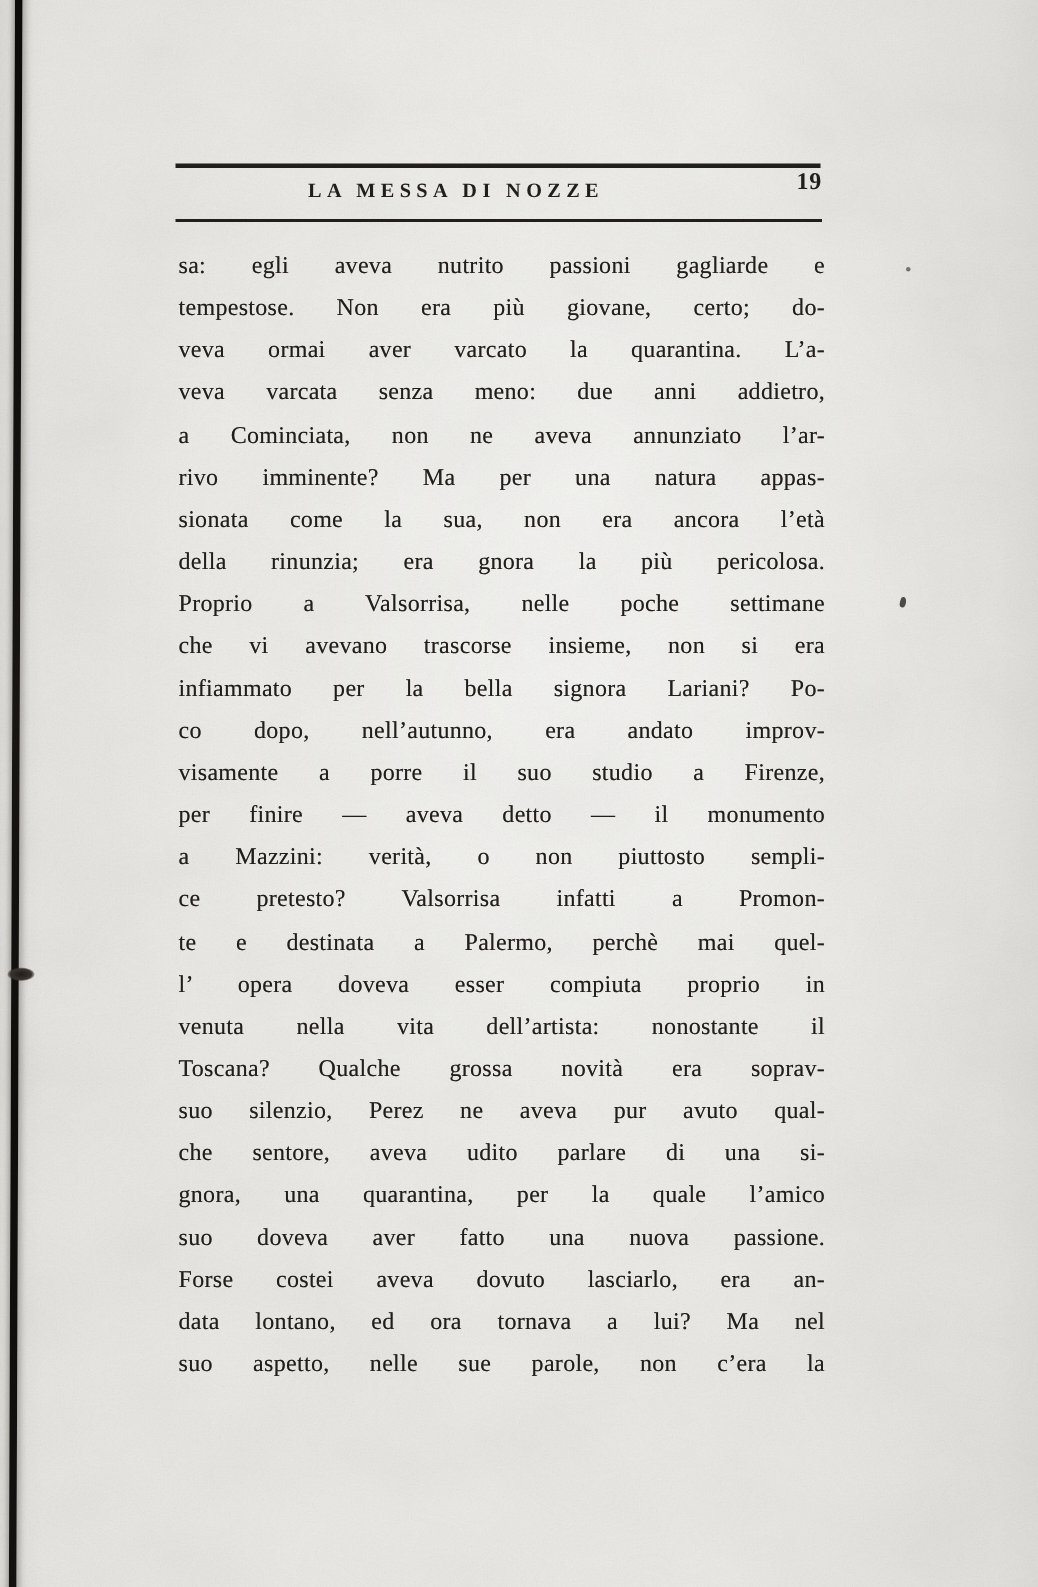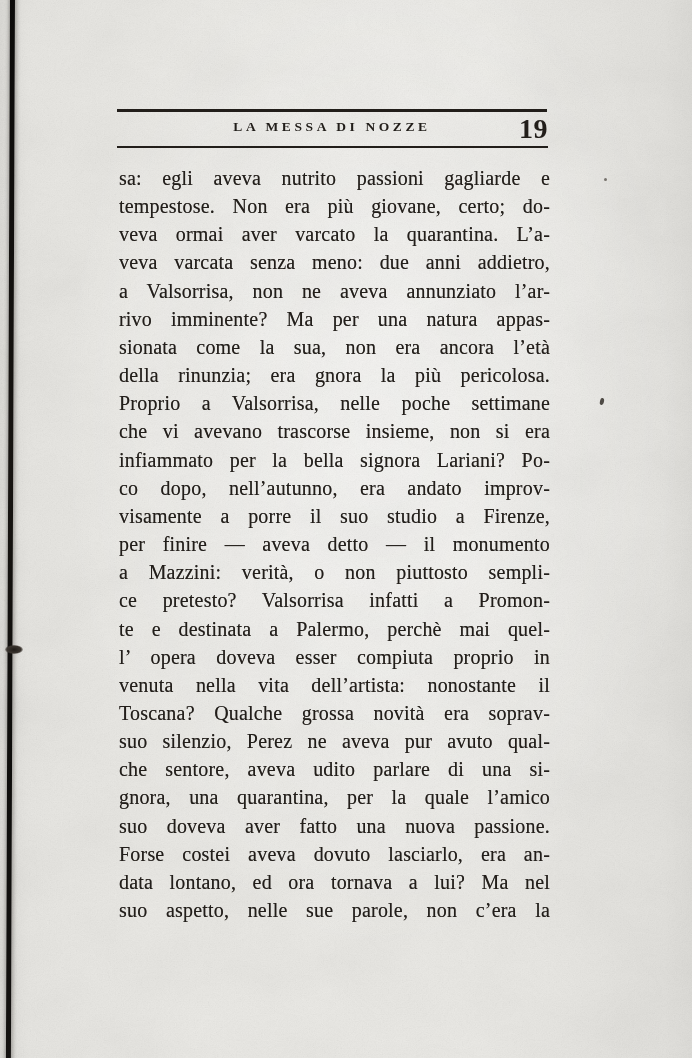--- a/index.html
+++ b/index.html
@@ -49,52 +49,52 @@
   
   .rule {
     position: absolute;
     background: var(--ink, #221e1a);
   }
   .rule-top    { left: 117px; top: 109px; width: 430px; height: 3px; }
   .rule-bottom { left: 117px; top: 146px; width: 431px; height: 2.4px; }
 
   .header-title {
     position: absolute;
-    left: 136px;
+    left: 108px;
     top: 119px;
     width: 392px;
     text-align: center;
     font-size: 13.5px;
     font-weight: bold;
     letter-spacing: 3.6px;
     color: var(--ink, #221e1a);
     white-space: nowrap;
   }
   .page-number {
     position: absolute;
     left: 448px;
     top: 113px;
     width: 100px;
     text-align: right;
-    font-size: 28px;
+    font-size: 16px;
     font-weight: bold;
     letter-spacing: 0.5px;
     color: var(--ink, #221e1a);
   }
 
   
   .text-block {
     position: absolute;
     left: 119px;
     top: 164px;
     width: 431px;
     color: var(--ink, #221e1a);
   }
   .text-line {
-    font-size: 20px;
+    font-size: 16px;
     line-height: 28.15px;
     letter-spacing: 0.2px;
     text-align: justify;
     text-align-last: justify;
     white-space: normal;
     text-shadow: 0 0 0.4px rgba(34,30,26,0.55);
   }
 
   
   .speck {
@@ -144,21 +144,21 @@
     <div class="header-title">LA MESSA DI NOZZE</div>
     <div class="page-number">19</div>
     <div class="rule rule-bottom"></div>
   </header>
 
   <main class="text-block">
       <div class="text-line">sa: egli aveva nutrito passioni gagliarde e</div>
       <div class="text-line">tempestose. Non era più giovane, certo; do-</div>
       <div class="text-line">veva ormai aver varcato la quarantina. L’a-</div>
       <div class="text-line">veva varcata senza meno: due anni addietro,</div>
-      <div class="text-line">a Valsorrisa, non ne aveva annunziato l’ar-</div>
+      <div class="text-line">a Cominciata, non ne aveva annunziato l’ar-</div>
       <div class="text-line">rivo imminente? Ma per una natura appas-</div>
       <div class="text-line">sionata come la sua, non era ancora l’età</div>
       <div class="text-line">della rinunzia; era gnora la più pericolosa.</div>
       <div class="text-line">Proprio a Valsorrisa, nelle poche settimane</div>
       <div class="text-line">che vi avevano trascorse insieme, non si era</div>
       <div class="text-line">infiammato per la bella signora Lariani? Po-</div>
       <div class="text-line">co dopo, nell’autunno, era andato improv-</div>
       <div class="text-line">visamente a porre il suo studio a Firenze,</div>
       <div class="text-line">per finire — aveva detto — il monumento</div>
       <div class="text-line">a Mazzini: verità, o non piuttosto sempli-</div>

